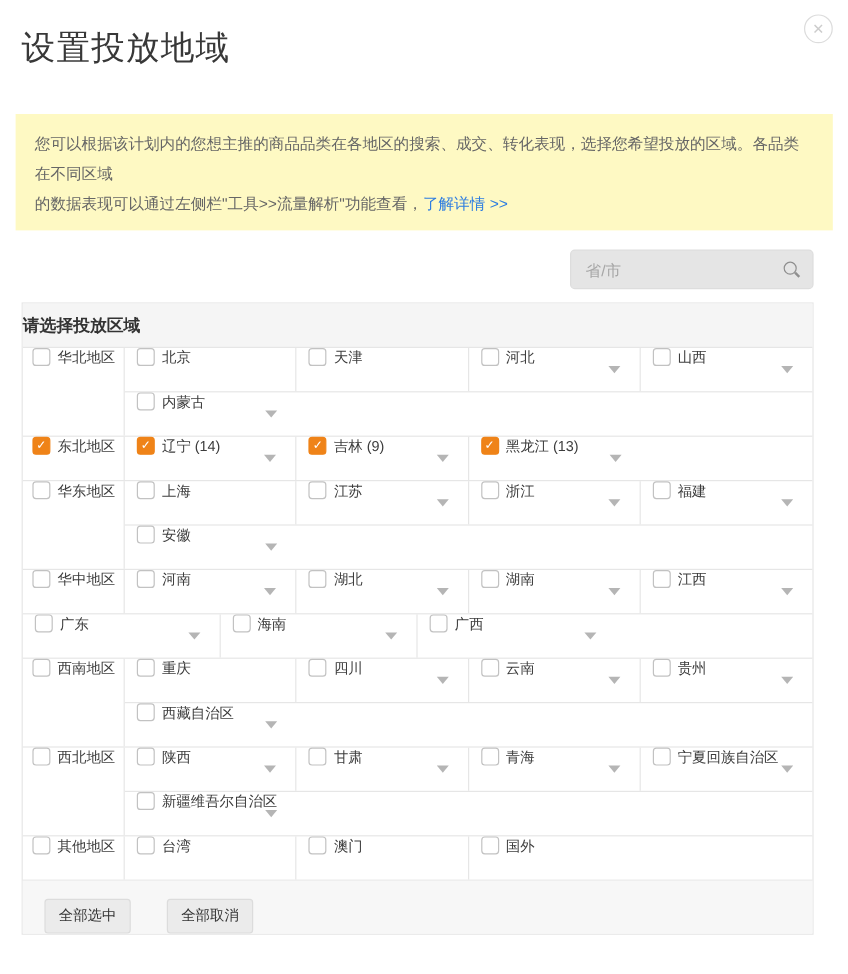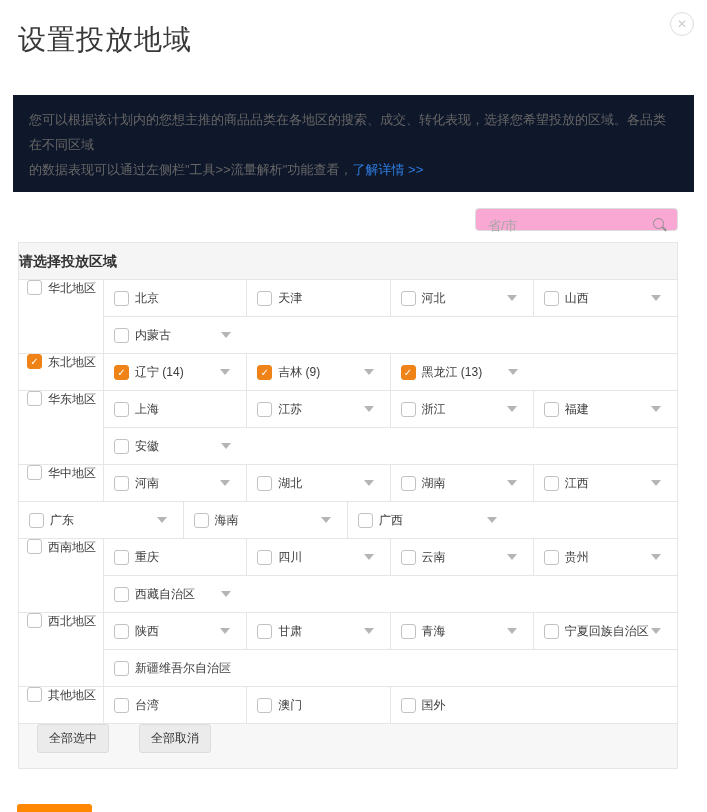--- a/index.html
+++ b/index.html
@@ -11,30 +11,30 @@
   .page-title {
     margin:21px 0 0 18px; font-size:28px; font-weight:500; color:#383838; letter-spacing:1px;
   }
   .close-btn {
     position:absolute; top:12px; right:13px; width:22px; height:22px;
     border:1px solid #dcdcdc; border-radius:50%; color:#ccc;
     font-size:12px; line-height:22px; text-align:center; cursor:pointer;
     user-select:none; background:#fff;
   }
   .notice {
-    margin:36px 13px 0 13px; background:#0f172a; padding:12px 16px 10px 16px;
+    margin:36px 13px 0 13px; background:#fef9c3; padding:12px 16px 10px 16px;
     font-size:13px; color:#666; line-height:25px;
   }
   .notice a { color:#2d7de1; text-decoration:none; }
   .search-row {
     margin:16px 29px 0 18px; display:flex; justify-content:flex-end;
   }
   .search-box {
-    position:relative; width:203px; height:23px; border:1px solid #ddd;
-    border-radius:4px; box-sizing:border-box; background:#f9a8d4;
+    position:relative; width:203px; height:33px; border:1px solid #ddd;
+    border-radius:4px; box-sizing:border-box; background:#e5e5e5;
   }
   .search-box input {
     border:none; outline:none; background:transparent; width:160px; height:31px;
     margin-left:10px; font-size:13px; color:#333;
     font-family:"Liberation Sans","DejaVu Sans",sans-serif;
   }
   .search-box input::placeholder { color:#a6a6a6; }
   .mag {
     position:absolute; right:13px; top:9px; width:9px; height:9px;
     border:1.5px solid #8f8f8f; border-radius:50%;
@@ -53,38 +53,38 @@
   .region-row { display:flex; border-bottom:1px solid #e6e6e6; }
   .region-cell {
     width:85px; flex:0 0 85px; border-right:1px solid #e6e6e6;
     display:flex; padding-left:8px; box-sizing:border-box;
   }
   .lines { flex:1 1 auto; display:flex; flex-direction:column; min-width:0; }
   .line { display:flex; height:36px; }
   .line + .line { border-top:1px solid #e6e6e6; }
   .cell {
     width:25%; flex:0 0 25%; box-sizing:border-box; position:relative;
-    display:flex; align-items:center; padding-left:10px;
+    display:flex; padding-left:10px;
   }
   .line .cell:not(:last-child) { border-right:1px solid #e6e6e6; }
   .cb {
     width:15px; height:15px; box-sizing:border-box; border:1px solid #c2c2c2;
     border-radius:3px; background:#fff; margin-right:6px; flex:0 0 15px;
     display:flex; align-items:center; justify-content:center;
     font-size:10px; font-weight:bold; color:#fff; cursor:pointer;
   }
   .cb.checked { background:var(--cb-orange,#ef8318); border-color:var(--cb-orange,#ef8318); }
   .lbl { font-size:12px; color:#3c3c3c; white-space:nowrap; }
   .arrow {
     position:absolute; right:16px; top:15px; width:0; height:0; cursor:pointer;
     border-left:5px solid transparent; border-right:5px solid transparent;
     border-top:6px solid #b5b5b5;
   }
   .table-footer {
-    background:#f7f7f7; height:44px; display:flex; align-items:flex-start;
+    background:#f7f7f7; height:44px; display:flex; align-items:flex-end;
     padding-left:18px; gap:30px;
   }
   .gray-btn {
     background:#ebebeb; border:1px solid #dcdcdc; border-radius:3px;
     font-size:12px; color:#333; padding:5px 11px; cursor:pointer;
     font-family:"Liberation Sans","DejaVu Sans",sans-serif;
   }
   .save-btn {
     margin:35px 0 0 17px; width:75px; height:39px; background:var(--accent,#ff8800);
     border:none; border-radius:3px; color:#fff; font-size:14px; cursor:pointer;

